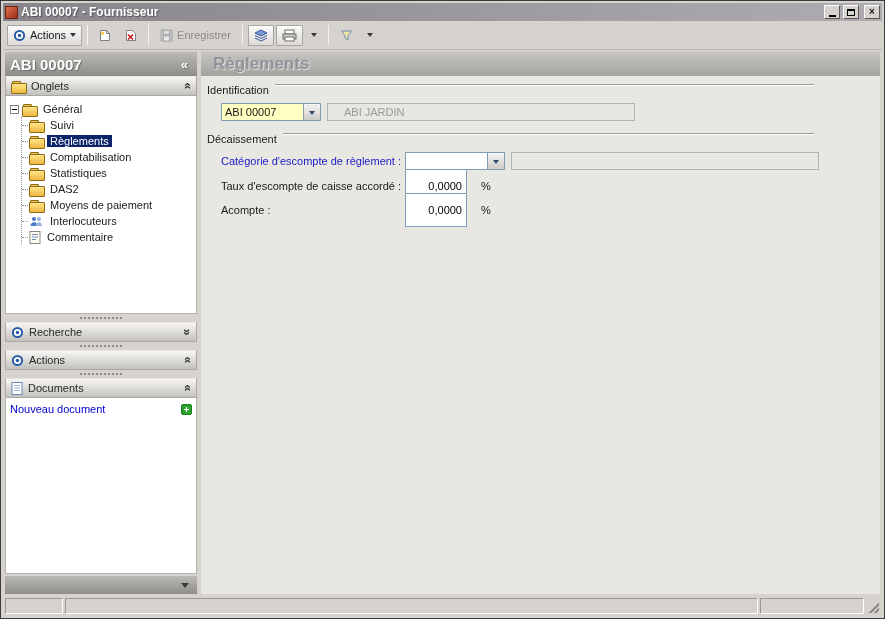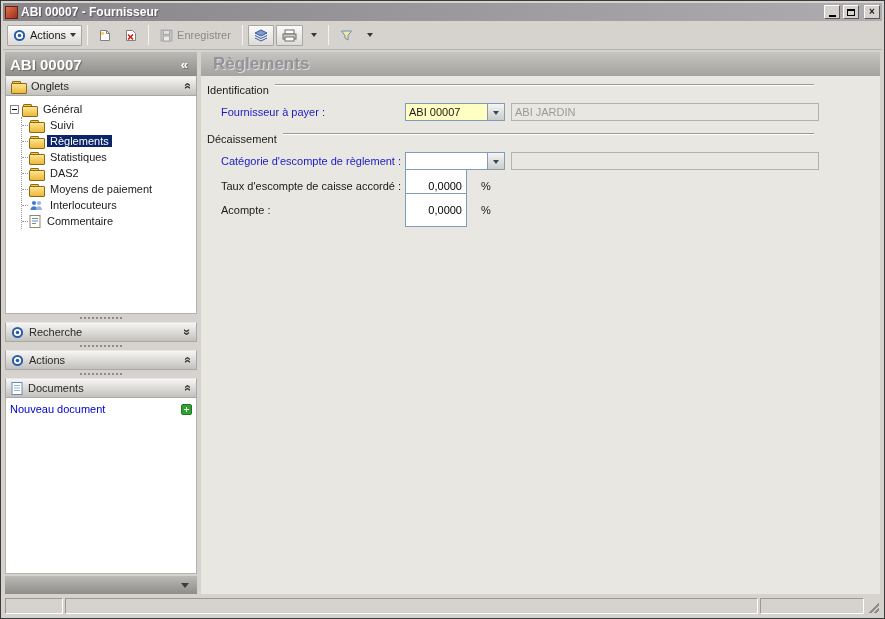--- a/index.html
+++ b/index.html
@@ -81,21 +81,21 @@
   .field-row.short { height:24px; }
   .field-label { width:184px; flex:0 0 184px; }
   .field-label.link { color:#1a1ac4; }
 
   .combo { display:flex; width:100px; flex:0 0 100px; height:18px; border:1px solid #7f9db9; background:#fff; }
   .combo.yellow { background:#ffffc2; }
   .combo-text { flex:1; padding:2px 3px; overflow:hidden; white-space:nowrap; }
   .combo-btn { width:17px; flex:0 0 17px; background:linear-gradient(#f6f5f3,#ceccc9); border-left:1px solid #7f9db9; display:flex; align-items:center; justify-content:center; }
   .combo-btn .dd-arrow { border-top-color:#2a4a6a; margin-top:4px; }
 
-  .ro-field { width:308px; flex:0 0 308px; height:18px; margin-left:6px; border:1px solid #b4b2af; background:#e9e7e2; color:#9b9996; padding:2px 3px; overflow:hidden; white-space:nowrap; }
+  .ro-field { width:308px; flex:0 0 308px; height:18px; margin-left:6px; border:1px solid #b4b2af; background:#e9e7e2; color:#9b9996; padding:2px 16px; overflow:hidden; white-space:nowrap; }
 
   input.num-field { width:62px; flex:0 0 62px; height:34px; border:1px solid #7f9db9; background:#fff; text-align:right; padding:1px 4px; font:inherit; outline:none; }
   .pct { margin-left:14px; }
 
   
   .svg-icon { display:inline-flex; flex:0 0 auto; line-height:0; }
   .grayed { opacity:.55; filter:grayscale(.6); }
 
   
   .statusbar { height:20px; flex:0 0 20px; display:flex; gap:2px; padding:2px; background:#d6d3ce; }
@@ -226,20 +226,24 @@
           <div class="child-row">
             <span class="icon-folder"></span>
             <span class="tree-label">Suivi</span>
           </div>
           <div class="child-row selected">
             <span class="icon-folder"></span>
             <span class="tree-label">Règlements</span>
           </div>
           <div class="child-row">
             <span class="icon-folder"></span>
+            <span class="tree-label">Comptabilisation</span>
+          </div>
+          <div class="child-row">
+            <span class="icon-folder"></span>
             <span class="tree-label">Statistiques</span>
           </div>
           <div class="child-row">
             <span class="icon-folder"></span>
             <span class="tree-label">DAS2</span>
           </div>
           <div class="child-row">
             <span class="icon-folder"></span>
             <span class="tree-label">Moyens de paiement</span>
           </div>
@@ -326,21 +330,20 @@
         <span class="main-title">Règlements</span>
       </div>
       <div class="content">
 
         <div class="group-header">
           <span>Identification</span>
           <span class="group-line"></span>
         </div>
 
         <div class="field-row">
-          <span class="field-label link">Fournisseur à payer :</span>
           <div class="combo yellow">
             <div class="combo-text">ABI 00007</div>
             <div class="combo-btn">
                 <span class="dd-arrow"></span>
               </div>
           </div>
           <div class="ro-field">ABI JARDIN</div>
         </div>
 
         <div class="group-header" style="margin-top:8px;">

